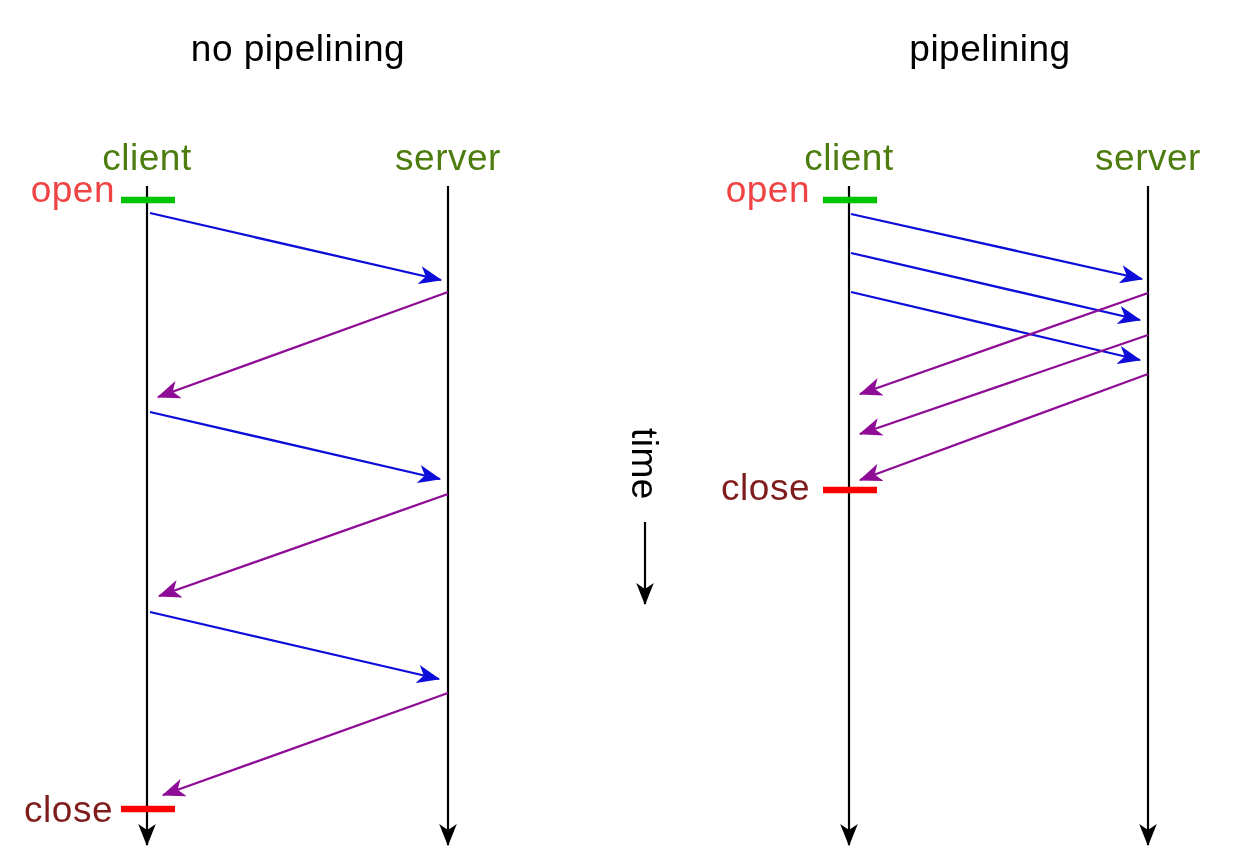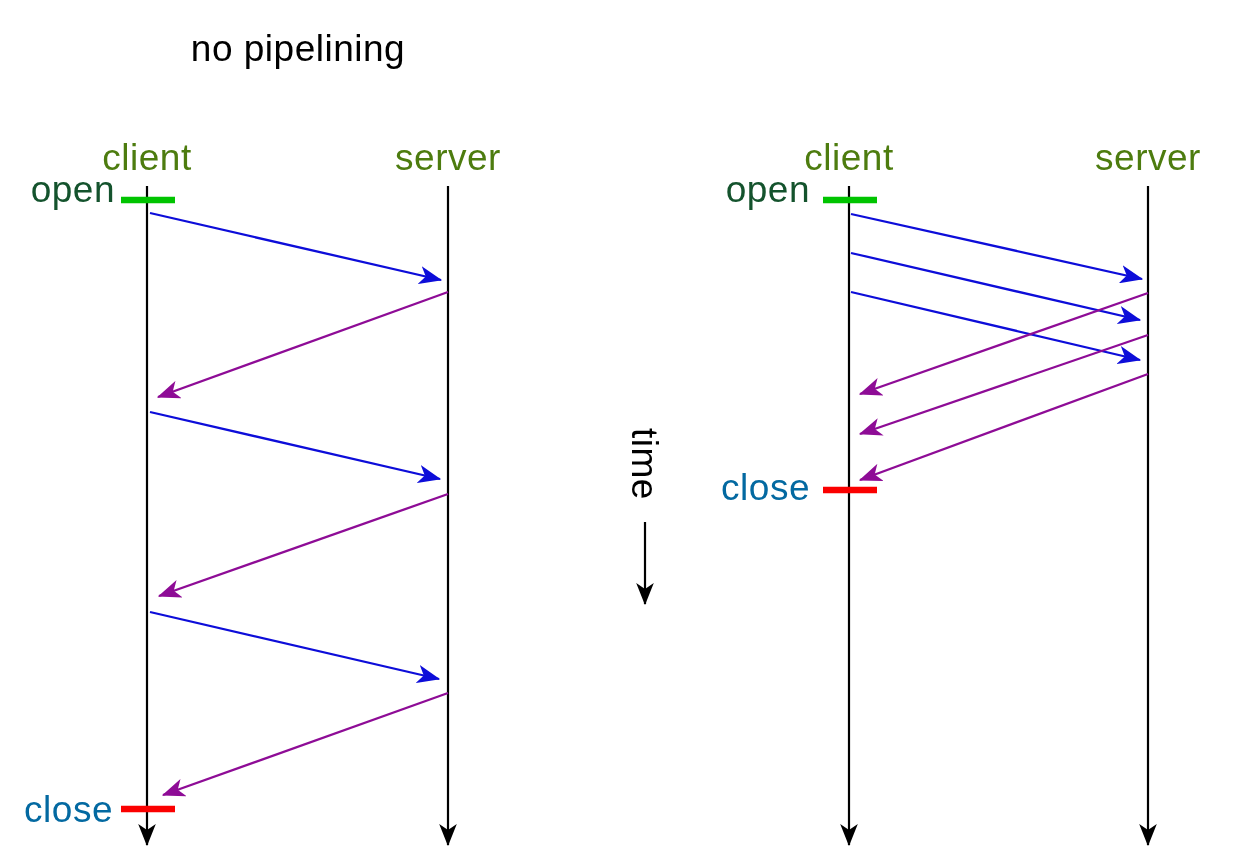--- a/index.html
+++ b/index.html
@@ -24,22 +24,22 @@
   .lbl {
     position: absolute;
     font-size: 37px;
     line-height: 37px;
     letter-spacing: 0.5px;
     color: #000000;
     white-space: nowrap;
   }
   .title { color: #000000; transform: translateX(-50%); }
   .endpoint { color: #4d7c0f; transform: translateX(-50%); }
-  .open-lbl { color: #14532d; text-align: center; }
-  .close-lbl { color: #0369a1; }
+  .open-lbl { color: #ef4444; text-align: center; }
+  .close-lbl { color: #7f1d1d; }
   .time-lbl {
     color: #000000;
     transform: translate(-50%, -50%) rotate(90deg);
   }
 </style>
 </head>
 <body>
 
 <div class="stage">
 
@@ -78,20 +78,21 @@
         <line x1="1148" y1="281" x2="860" y2="382" stroke="#8e0c96" stroke-width="2.3" marker-end="url(#head-purple)"></line>
         <line x1="1148" y1="323" x2="860" y2="422" stroke="#8e0c96" stroke-width="2.3" marker-end="url(#head-purple)"></line>
         <line x1="1148" y1="362" x2="860" y2="468" stroke="#8e0c96" stroke-width="2.3" marker-end="url(#head-purple)"></line>
       </g>
     <g id="time-axis-lines">
         <line x1="645" y1="510" x2="645" y2="592" stroke="#000000" stroke-width="2.2" marker-end="url(#head-black)"></line>
       </g>
   </svg>
 
   <div class="lbl title" style="left:298px; top:18px;">no pipelining</div>
+  <div class="lbl title" style="left:990px; top:18px;">pipelining</div>
 
   <div class="lbl endpoint" style="left:147px; top:127px;">client</div>
   <div class="lbl endpoint" style="left:448px; top:127px;">server</div>
   <div class="lbl endpoint" style="left:849px; top:127px;">client</div>
   <div class="lbl endpoint" style="left:1148px; top:127px;">server</div>
 
   <div class="lbl open-lbl" style="right:1135px; top:159px;">open</div>
   <div class="lbl close-lbl" style="right:1137px; top:779px;">close</div>
   <div class="lbl open-lbl" style="right:440px; top:159px;">open</div>
   <div class="lbl close-lbl" style="right:440px; top:457px;">close</div>

